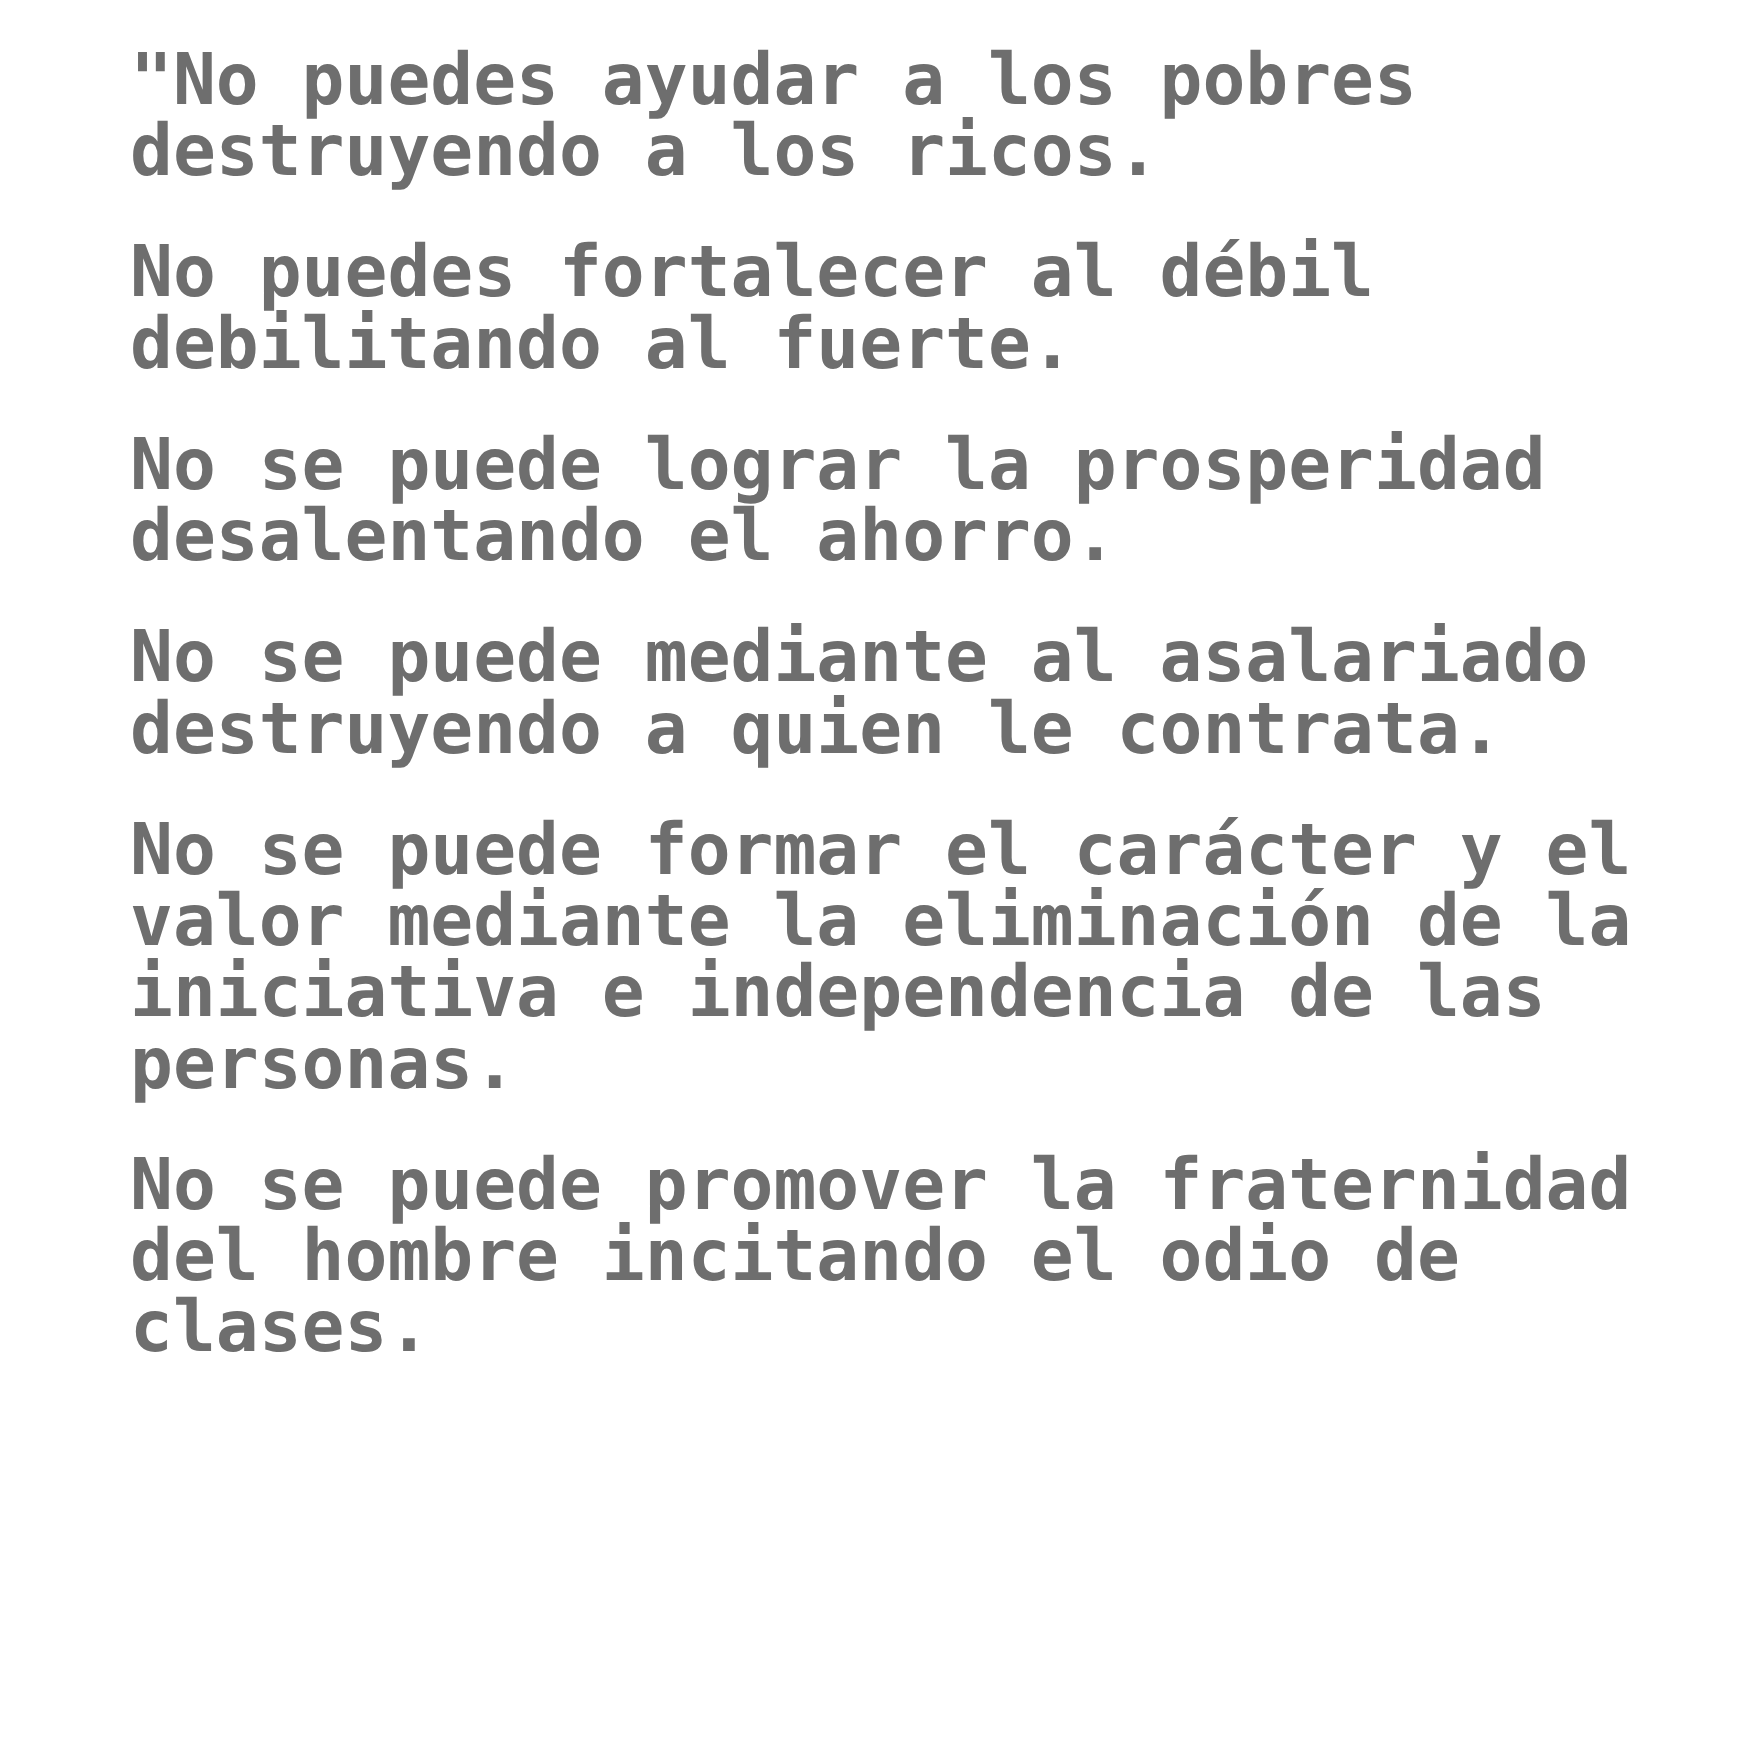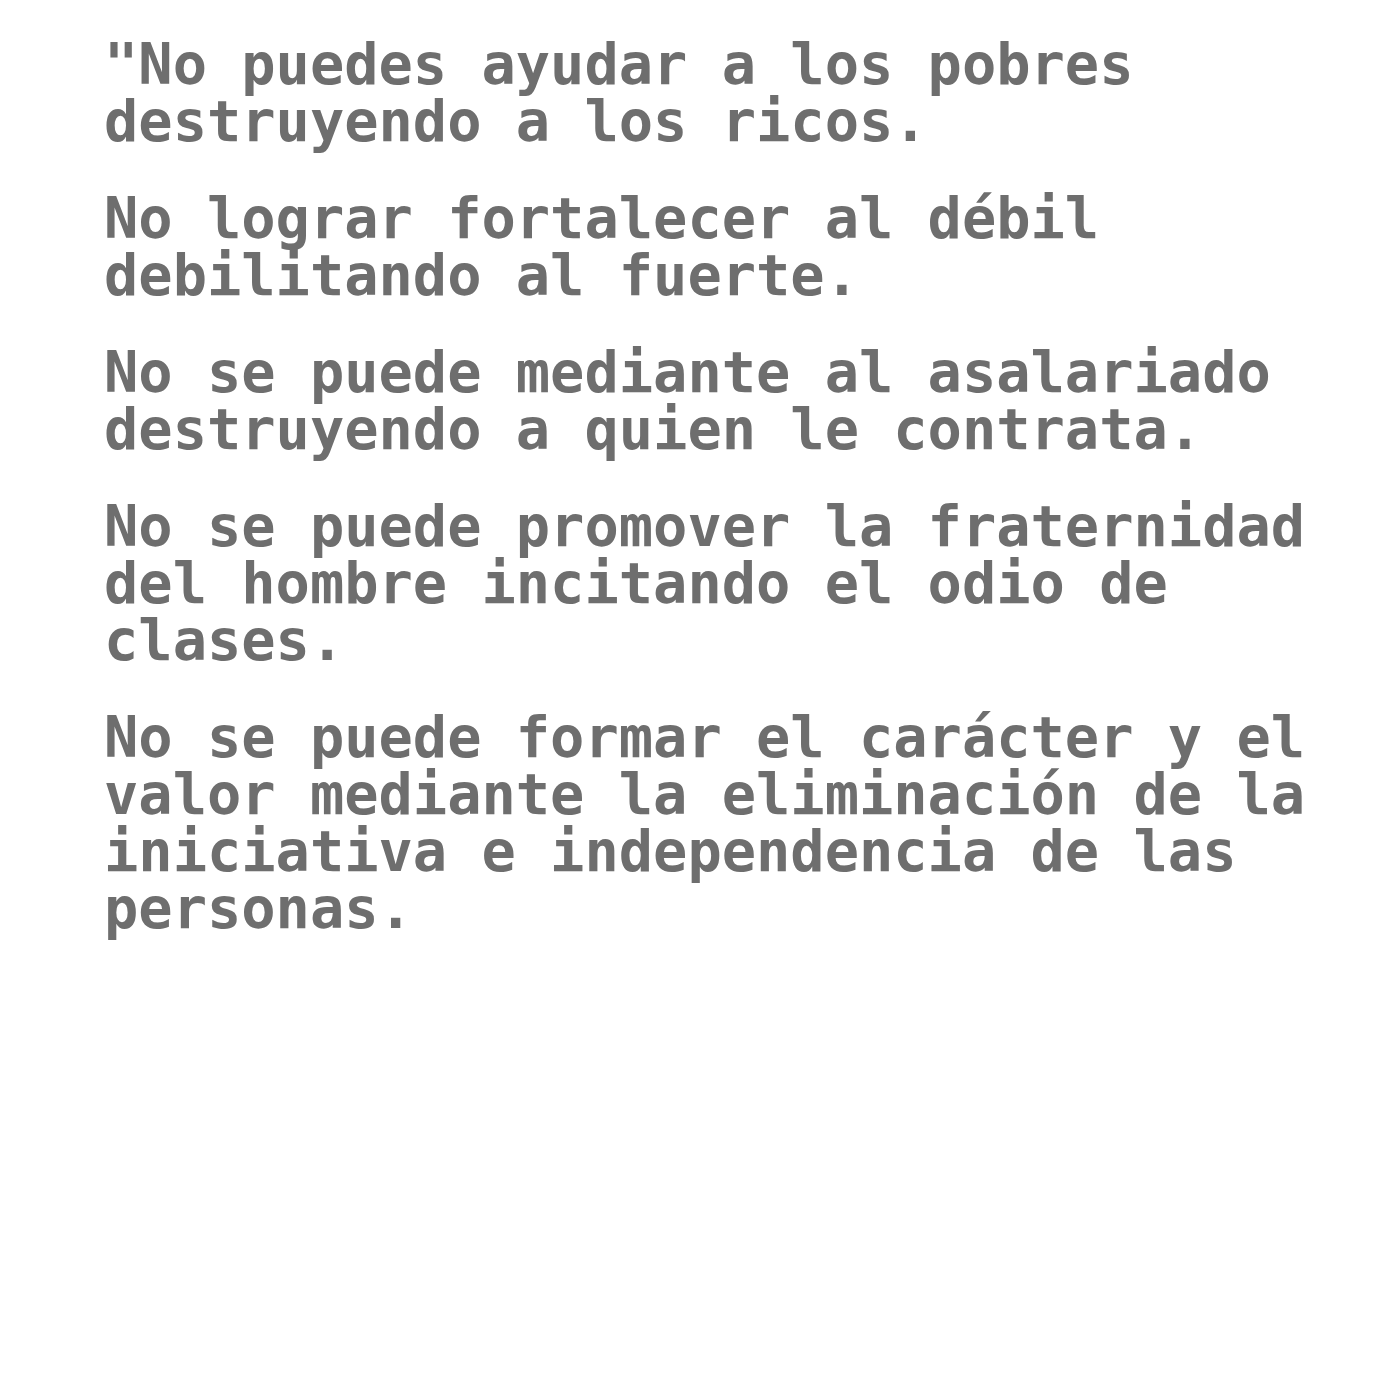--- a/index.html
+++ b/index.html
@@ -29,24 +29,26 @@
     color: #6e6e6e;
     white-space: pre-line;
   }
 </style>
 </head>
 <body>
 
 <div class="quote-wrap">
   <p class="quote-paragraph">"No puedes ayudar a los pobres
 destruyendo a los ricos.</p>
-  <p class="quote-paragraph">No lograr fortalecer al débil
+  <p class="quote-paragraph">No puedes fortalecer al débil
 debilitando al fuerte.</p>
+  <p class="quote-paragraph">No se puede lograr la prosperidad
+desalentando el ahorro.</p>
   <p class="quote-paragraph">No se puede mediante al asalariado
 destruyendo a quien le contrata.</p>
-  <p class="quote-paragraph">No se puede promover la fraternidad
-del hombre incitando el odio de
-clases.</p>
   <p class="quote-paragraph">No se puede formar el carácter y el
 valor mediante la eliminación de la
 iniciativa e independencia de las
 personas.</p>
+  <p class="quote-paragraph">No se puede promover la fraternidad
+del hombre incitando el odio de
+clases.</p>
 </div>
 
 </body></html>

